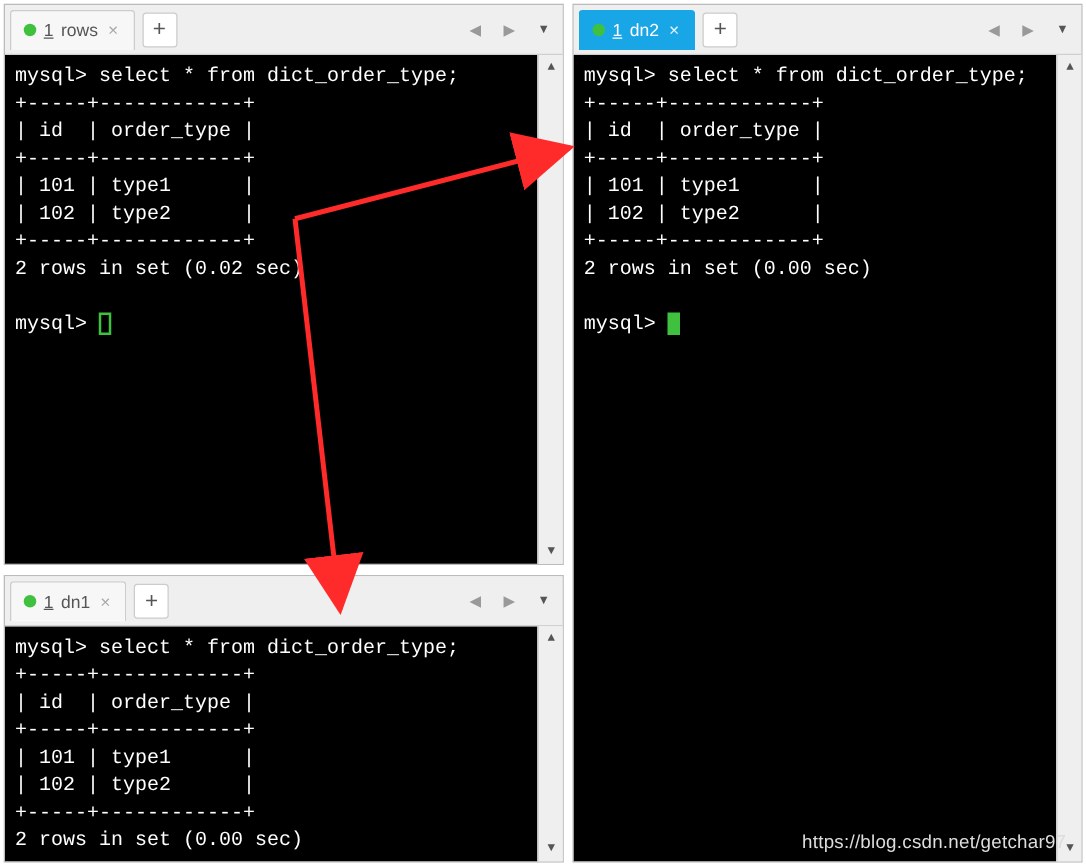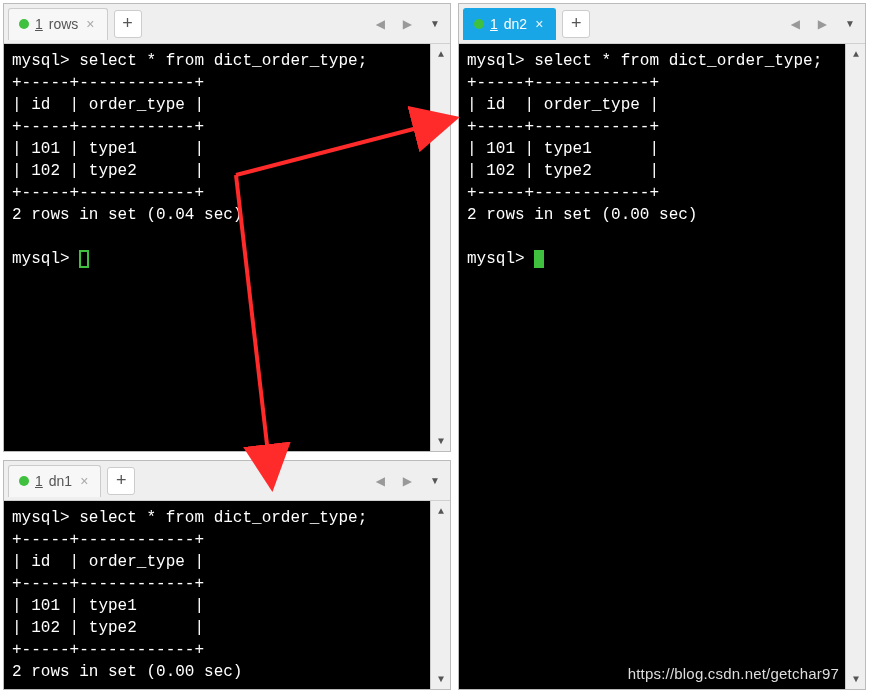--- a/index.html
+++ b/index.html
@@ -105,21 +105,21 @@
   .scroll-down{bottom:0;}
   .cursor-hollow{
     display:inline-block;width:10px;height:18px;
     border:2px solid #3fc13f;vertical-align:middle;
   }
   .cursor-solid{
     display:inline-block;width:10px;height:18px;
     background:#3fc13f;vertical-align:middle;
   }
   .watermark{
-    position:absolute;right:30px;bottom:10px;
+    position:absolute;right:16px;bottom:10px;
     font-family:Arial,sans-serif;font-size:15px;color:#ddd;
     letter-spacing:.2px;
   }
   svg.arrows{
     position:absolute;left:0;top:0;pointer-events:none;
     width:869px;height:692px;
   }
 </style>
 </head>
 <body>
@@ -142,21 +142,21 @@
     </div>
   </div>
   <div class="termwrap">
     <div class="term"><span>mysql&gt; select * from dict_order_type;</span>
 <span>+-----+------------+</span>
 <span>| id  | order_type |</span>
 <span>+-----+------------+</span>
 <span>| 101 | type1      |</span>
 <span>| 102 | type2      |</span>
 <span>+-----+------------+</span>
-<span>2 rows in set (0.04 sec)</span>
+<span>2 rows in set (0.02 sec)</span>
 
 <span>mysql&gt; </span><span class="cursor-hollow"></span></div>
     <div class="scrollbar">
       <div class="scroll-up">▲</div>
       <div class="scroll-down">▼</div>
     </div>
   </div>
 </div>
 
 <div class="pane" style="left:3px;top:460px;width:448px;height:230px;">

